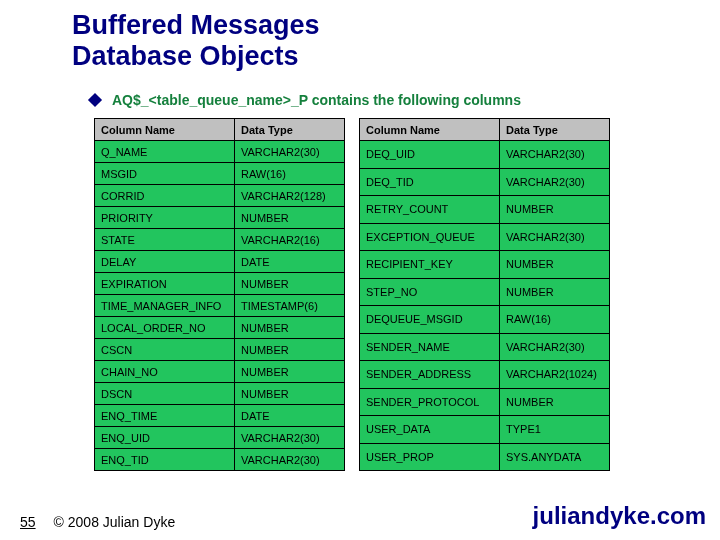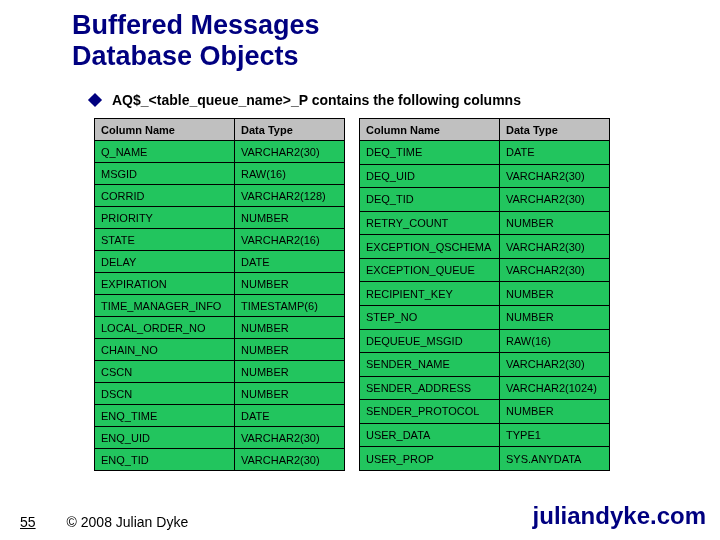--- a/index.html
+++ b/index.html
@@ -1,32 +1,32 @@
 <!DOCTYPE html>
 <html><head>
 <meta charset="utf-8">
 <style>
   * { box-sizing: border-box; margin: 0; padding: 0; }
   body { font-family: Arial, Helvetica, sans-serif; background: #fff; width: 720px; height: 540px; position: relative; }
   .slide { width: 720px; height: 540px; position: relative; padding: 4px; }
   .title { color: #000080; font-weight: bold; font-size: 27px; line-height: 1.15; position: absolute; left: 72px; top: 10px; }
   .bullet-row { position: absolute; left: 90px; top: 92px; display: flex; align-items: center; }
   .diamond { width: 10px; height: 10px; background: #000080; transform: rotate(45deg); margin-right: 12px; flex-shrink: 0; }
-  .bullet-text { font-weight: bold; font-size: 14px; color: #000000; }
+  .bullet-text { font-weight: bold; font-size: 14px; color: #15803d; }
   .tables-wrap { position: absolute; left: 94px; top: 118px; display: flex; gap: 14px; }
   table { border-collapse: collapse; }
   th, td { border: 1px solid #000; font-size: 11px; padding: 3px 6px; text-align: left; vertical-align: middle; height: 22px; white-space: nowrap; }
   th { background: #c0c0c0; font-weight: bold; }
   td { background: #22c55e; }
   .col-left-a { width: 140px; }
   .col-left-b { width: 110px; }
   .col-right-a { width: 140px; }
   .col-right-b { width: 110px; }
   .footer { position: absolute; bottom: 10px; left: 0; width: 720px; display: flex; align-items: flex-end; justify-content: space-between; padding: 0 14px 0 20px; }
-  .page-no { font-size: 14px; color: #000; margin-right: 21px; text-decoration: underline; }
+  .page-no { font-size: 14px; color: #000; margin-right: 8px; text-decoration: underline; }
   .copyright { font-size: 14px; color: #000; }
   .footer-left { display: flex; align-items: baseline; gap: 10px; }
   .site { color: #000080; font-weight: bold; font-size: 24px; }
 </style>
 </head>
 <body>
 <div class="slide">
 
   <div class="title">
     <span>Buffered Messages</span><br>
@@ -77,25 +77,25 @@
           </tr>
           <tr>
             <td class="col-left-a">TIME_MANAGER_INFO</td>
             <td class="col-left-b">TIMESTAMP(6)</td>
           </tr>
           <tr>
             <td class="col-left-a">LOCAL_ORDER_NO</td>
             <td class="col-left-b">NUMBER</td>
           </tr>
           <tr>
-            <td class="col-left-a">CHAIN_NO</td>
+            <td class="col-left-a">CSCN</td>
             <td class="col-left-b">NUMBER</td>
           </tr>
           <tr>
-            <td class="col-left-a">CSCN</td>
+            <td class="col-left-a">CHAIN_NO</td>
             <td class="col-left-b">NUMBER</td>
           </tr>
           <tr>
             <td class="col-left-a">DSCN</td>
             <td class="col-left-b">NUMBER</td>
           </tr>
           <tr>
             <td class="col-left-a">ENQ_TIME</td>
             <td class="col-left-b">DATE</td>
           </tr>
@@ -111,38 +111,30 @@
     </table>
     <table>
       <thead>
         <tr>
           <th class="col-right-a">Column Name</th>
           <th class="col-right-b">Data Type</th>
         </tr>
       </thead>
       <tbody id="tbody-right">
           <tr>
-            <td class="col-right-a">DEQ_TIME</td>
-            <td class="col-right-b">DATE</td>
-          </tr>
-          <tr>
             <td class="col-right-a">DEQ_UID</td>
             <td class="col-right-b">VARCHAR2(30)</td>
           </tr>
           <tr>
             <td class="col-right-a">DEQ_TID</td>
             <td class="col-right-b">VARCHAR2(30)</td>
           </tr>
           <tr>
             <td class="col-right-a">RETRY_COUNT</td>
             <td class="col-right-b">NUMBER</td>
-          </tr>
-          <tr>
-            <td class="col-right-a">EXCEPTION_QSCHEMA</td>
-            <td class="col-right-b">VARCHAR2(30)</td>
           </tr>
           <tr>
             <td class="col-right-a">EXCEPTION_QUEUE</td>
             <td class="col-right-b">VARCHAR2(30)</td>
           </tr>
           <tr>
             <td class="col-right-a">RECIPIENT_KEY</td>
             <td class="col-right-b">NUMBER</td>
           </tr>
           <tr>

